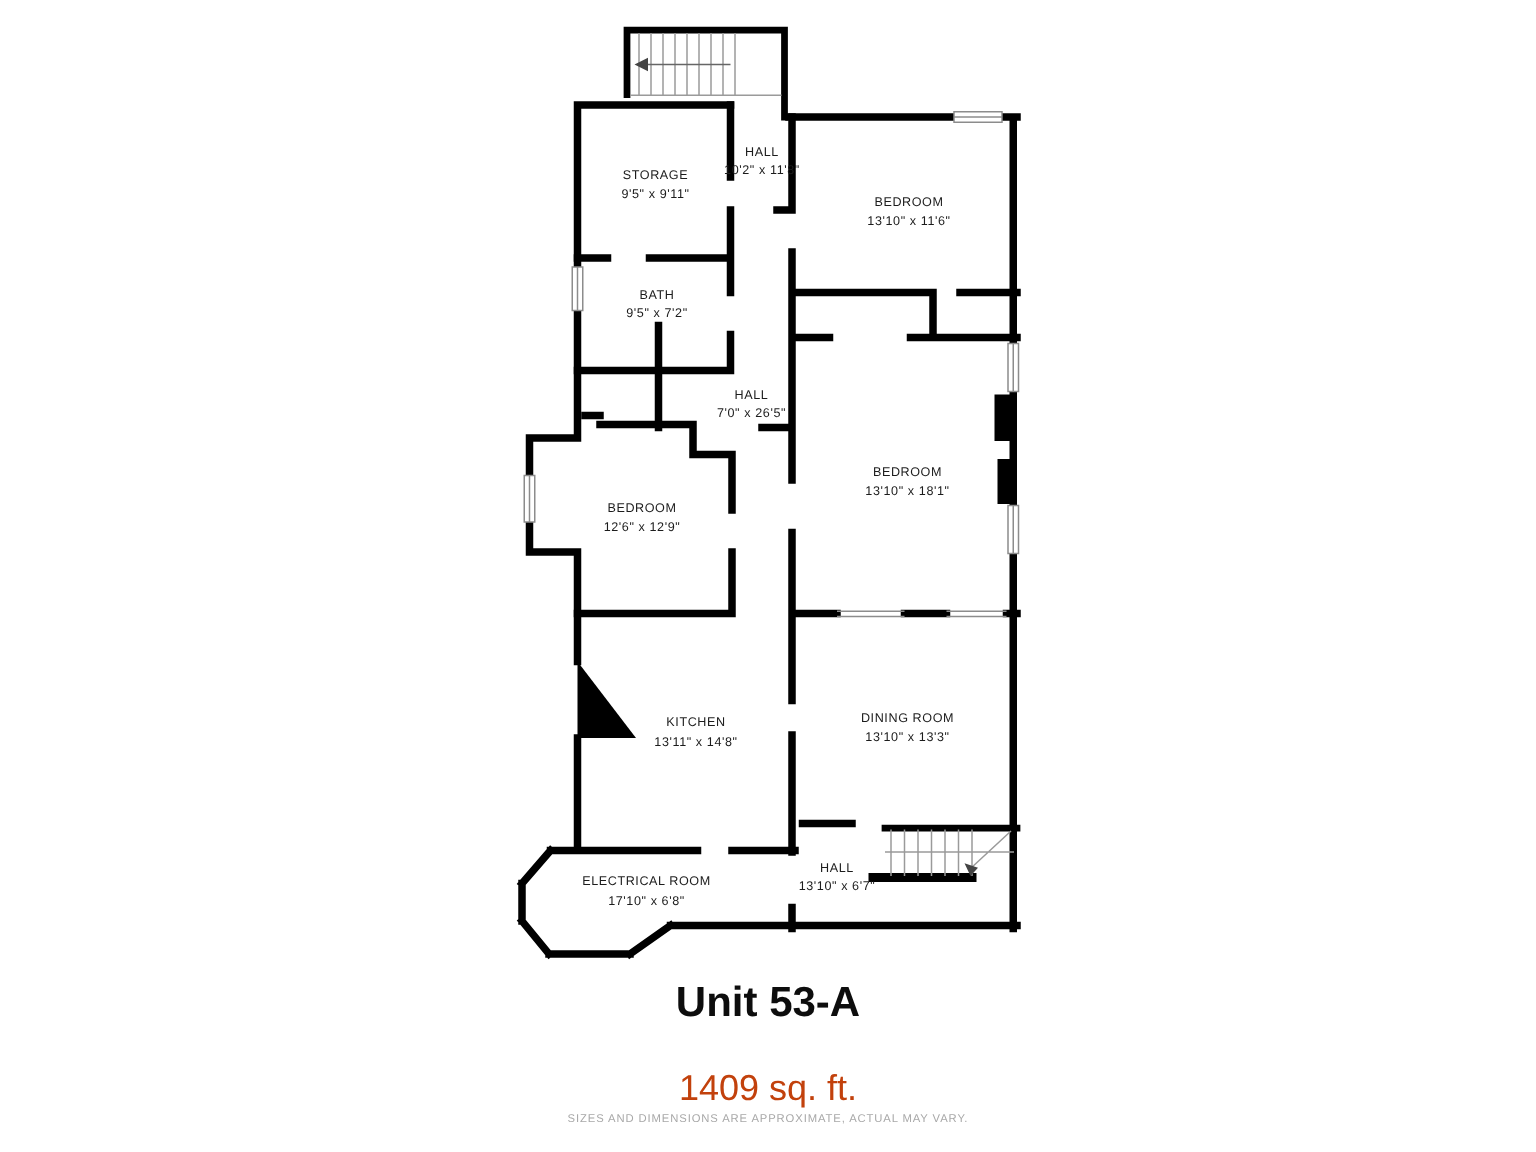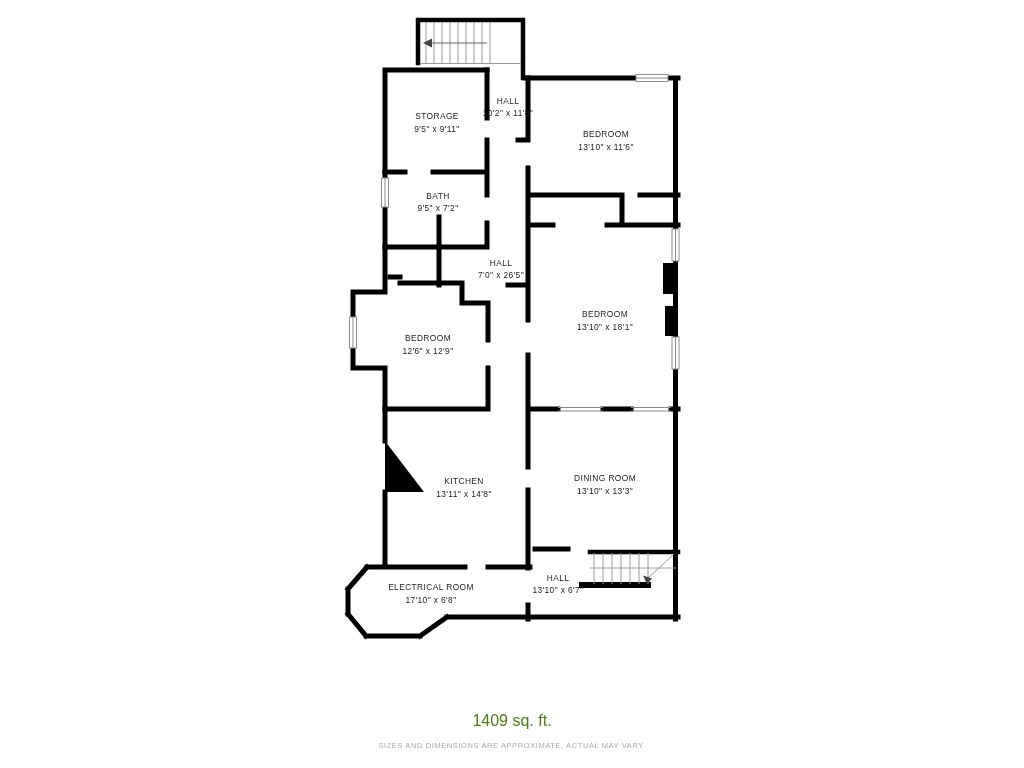--- a/index.html
+++ b/index.html
@@ -5,21 +5,21 @@
   html,body{margin:0;padding:0;}
   body{width:1024px;height:768px;background:#ffffff;position:relative;overflow:hidden;
        font-family:"Liberation Sans", sans-serif;}
   .stage{position:absolute;inset:0;}
   svg{position:absolute;left:0;top:0;}
   .room-name, .room-dims{font-family:"Liberation Sans", sans-serif;font-size:8.4px;
        letter-spacing:.4px;fill:#1c1c1c;text-anchor:middle;}
   .footer-title{position:absolute;left:0;top:652px;width:1024px;text-align:center;
        font-size:28px;font-weight:bold;color:#0d0d0d;}
   .footer-area{position:absolute;left:0;top:712px;width:1024px;text-align:center;
-       font-size:16px;font-weight:normal;color:#4d7c0f;}
+       font-size:24px;font-weight:normal;color:#c2410c;}
   .footer-disclaimer{position:absolute;left:0;top:741px;width:1024px;text-align:center;
        font-size:7.5px;letter-spacing:.6px;color:#a8a8a8;}
   .watermark{position:absolute;right:8px;top:764px;width:300px;height:24px;}
   .wm1,.wm2{position:absolute;white-space:nowrap;font-size:13.5px;}
   .wm1{right:6px;top:2px;color:#aeaeae;}
   .wm2{right:2px;top:6px;color:#bdbdbd;opacity:.85;}
 </style>
 </head>
 <body>
 
@@ -147,20 +147,21 @@
       <text class="room-name" x="431" y="590">ELECTRICAL ROOM</text>
       <text class="room-dims" x="431" y="603">17'10" x 6'8"</text>
     </g>
     <g>
       <text class="room-name" x="558" y="581">HALL</text>
       <text class="room-dims" x="558" y="593">13'10" x 6'7"</text>
     </g>
   </g>
 </svg>
 
+  <div class="footer-title">Unit 53-A</div>
   <div class="footer-area">1409 sq. ft.</div>
   <div class="footer-disclaimer">SIZES AND DIMENSIONS ARE APPROXIMATE, ACTUAL MAY VARY.</div>
 
   <div class="watermark">
     <span class="wm1">SmartMLS, Inc. 2025</span>
     <span class="wm2">©SmartMLS, Inc. 2021</span>
   </div>
 
 </div>
 

